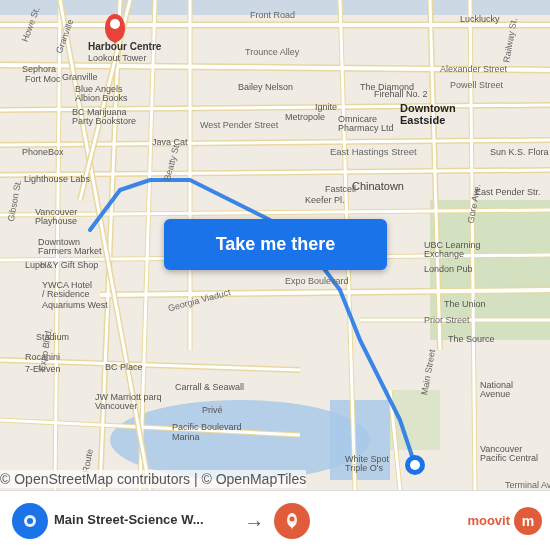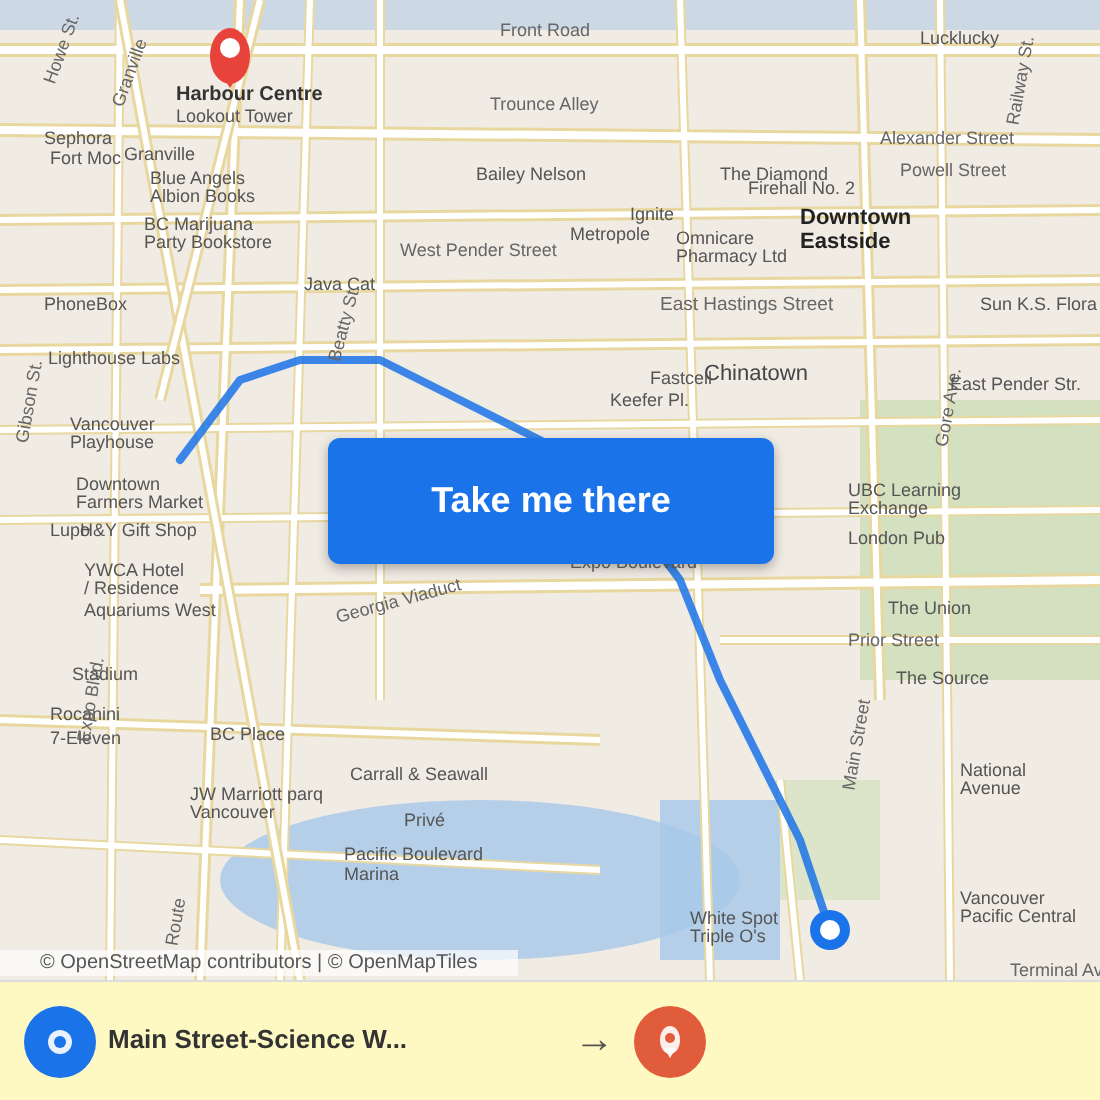--- a/index.html
+++ b/index.html
@@ -29,21 +29,21 @@
       width: 100%;
       height: 100%;
     }
 
     
     #take-me-there-btn {
       position: absolute;
       top: 219px;
       left: 164px;
       width: 223px;
-      height: 63px;
+      height: 51px;
       background: #1a73e8;
       border: none;
       border-radius: 6px;
       color: white;
       font-size: 18px;
       font-weight: bold;
       cursor: pointer;
       display: flex;
       align-items: center;
       justify-content: center;
@@ -51,21 +51,21 @@
       z-index: 10;
     }
 
     
     #bottom-bar {
       position: absolute;
       bottom: 0;
       left: 0;
       width: 550px;
       height: 60px;
-      background: #fef9c3;
+      background: #ffffff;
       display: flex;
       align-items: center;
       border-top: 1px solid #ddd;
       padding: 0 8px;
     }
 
     .station-item {
       display: flex;
       align-items: center;
       flex: 1;
@@ -138,24 +138,24 @@
       font-size: 14px;
       font-weight: bold;
       margin-left: 4px;
     }
 
     
     #attribution {
       position: absolute;
       bottom: 62px;
       left: 0;
-      font-size: 10px;
+      font-size: 14px;
       color: #555;
       background: rgba(255,255,255,0.7);
-      padding: 1px 20px;
+      padding: 1px 0;
     }
   </style>
 </head>
 <body>
 
 <div id="map-container">
   <svg id="map-svg" viewBox="0 0 550 490" xmlns="http://www.w3.org/2000/svg">
 
     <rect width="550" height="490" fill="#f0ebe3"></rect>
 
@@ -340,13 +340,19 @@
   <div class="station-item">
     <div class="station-icon" style="background:#e05c3a;">
       <svg width="20" height="20" viewBox="0 0 20 20">
         <ellipse cx="10" cy="9" rx="5" ry="7" fill="white" opacity="0.9"></ellipse>
         <circle cx="10" cy="8" r="2.5" fill="#e05c3a"></circle>
         <polygon points="7,13 13,13 10,18" fill="white" opacity="0.9"></polygon>
       </svg>
     </div>
   </div>
 
+  <div class="moovit-logo">
+    <span class="moovit-logo-text">moovit</span>
+    <div class="moovit-icon">
+      <span>m</span>
+    </div>
+  </div>
 </div>
 
 </body></html>

